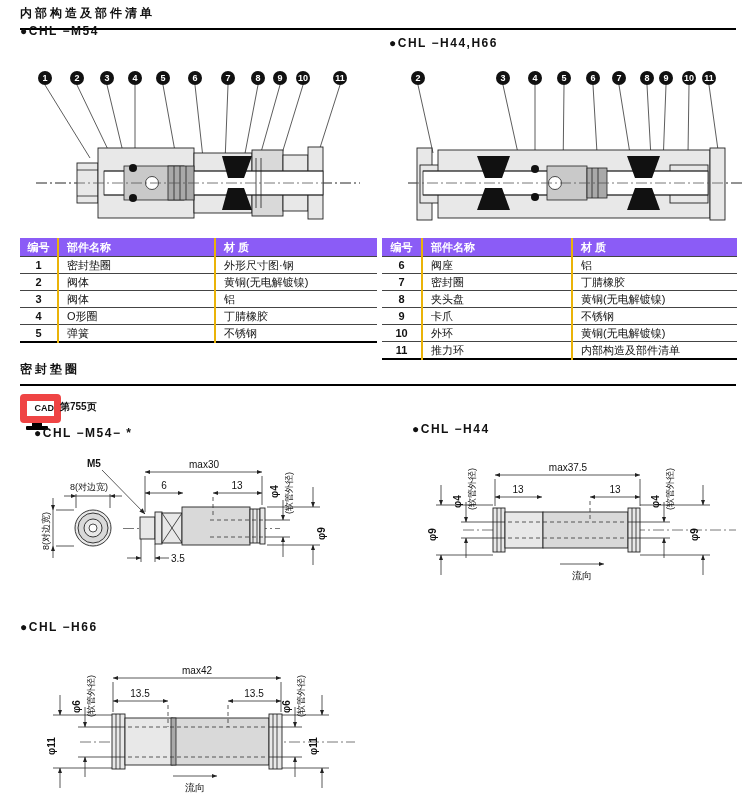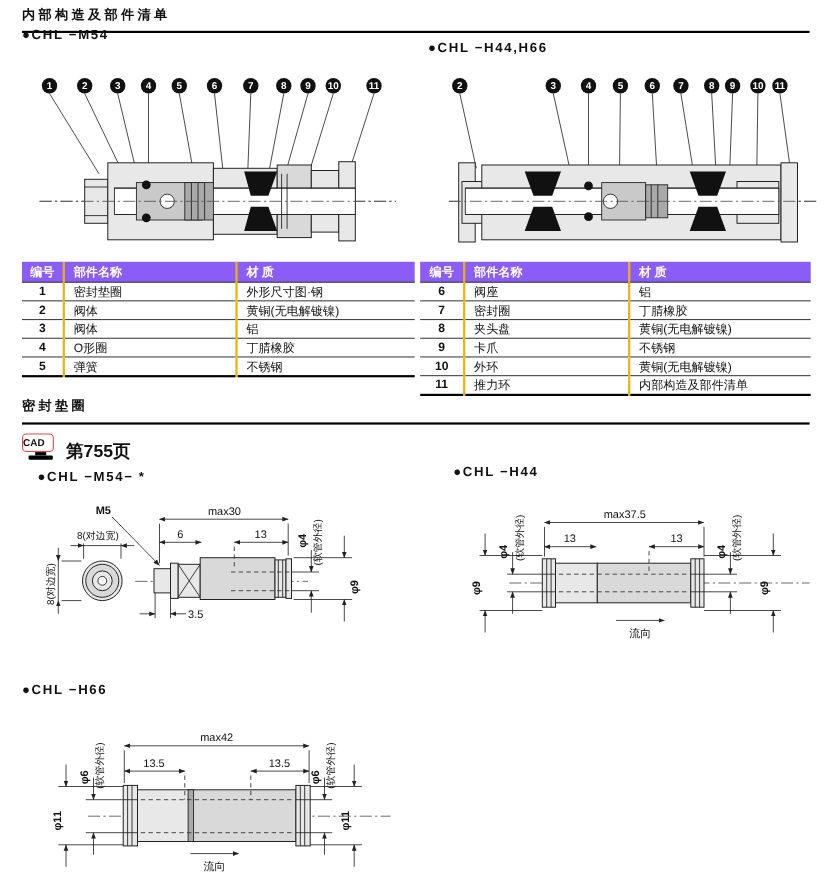--- a/index.html
+++ b/index.html
@@ -32,25 +32,25 @@
   table.parts{position:absolute;border-collapse:collapse;font-size:11px;table-layout:fixed;}
   table.parts th{background:#8b5cf6;color:#fff;font-weight:bold;text-align:left;
                  height:18px;padding:0 0 0 8px;}
   table.parts th.no,table.parts td.no{width:38px;text-align:center;padding:0;}
   table.parts th+th,table.parts td+td{border-left:2px solid #eab308;}
   table.parts td{height:16px;border-top:1px solid #444;padding:0 0 0 8px;}
   table.parts{border-bottom:2px solid #000;}
   table.parts td.no{font-weight:bold;}
   
   .cad{position:absolute;left:20px;top:394px;width:34px;height:30px;}
-  .cad .scr{width:27px;height:15px;border:1px solid #ef4444;border-radius:4px;
-            font:bold 9px "Liberation Sans",sans-serif;text-align:left;line-height:15px;}
+  .cad .scr{width:27px;height:15px;border:7px solid #ef4444;border-radius:4px;
+            font:bold 9px "Liberation Sans",sans-serif;text-align:right;line-height:15px;}
   .cad .neck{width:10px;height:3px;background:#000;margin:0 auto;}
   .cad .base{width:22px;height:3.5px;background:#000;margin:0 auto;border-radius:1px;}
-  .cad-ref{position:absolute;left:60px;top:400px;font-size:16px;font-weight:bold;}
+  .cad-ref{position:absolute;left:60px;top:400px;font-size:10px;font-weight:bold;}
 </style>
 </head>
 <body>
 
 <div class="page">
 
   <div class="sec-title" style="left:20px;top:5px;">内部构造及部件清单</div>
   <div class="rule" style="top:28px;"></div>
 
   <div class="model-label" style="left:20px;top:24px;">●CHL −M54</div>

